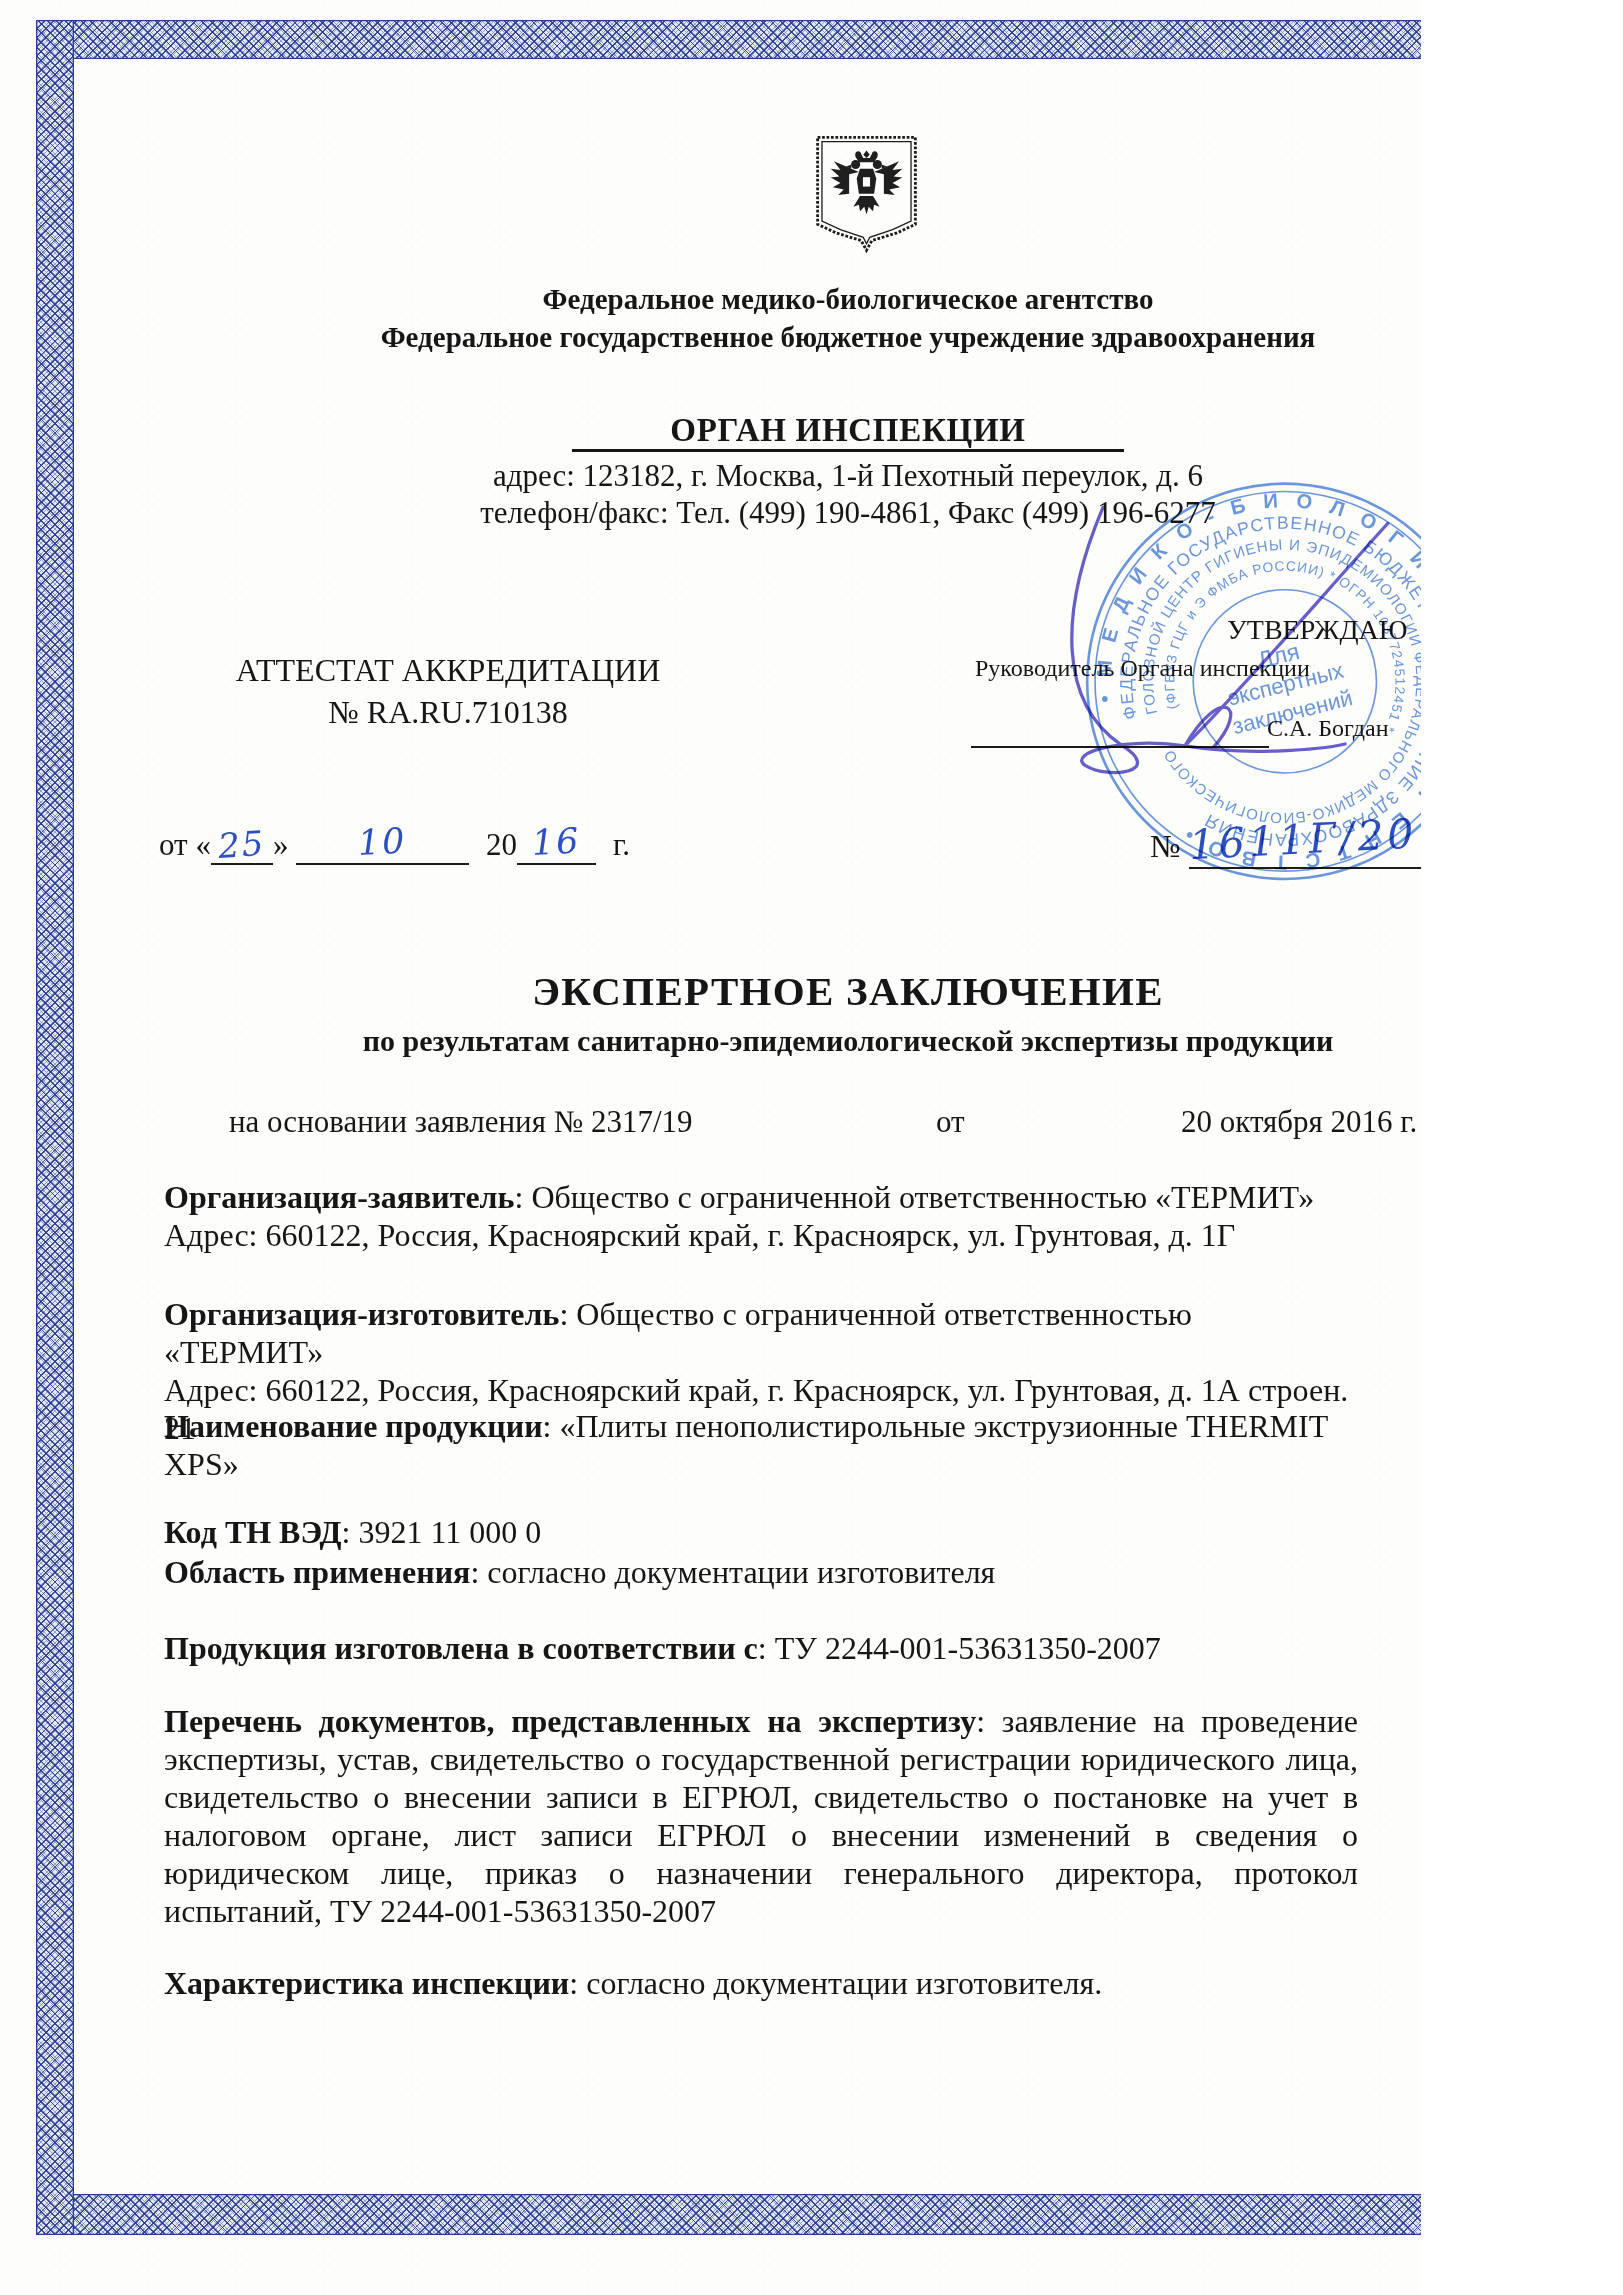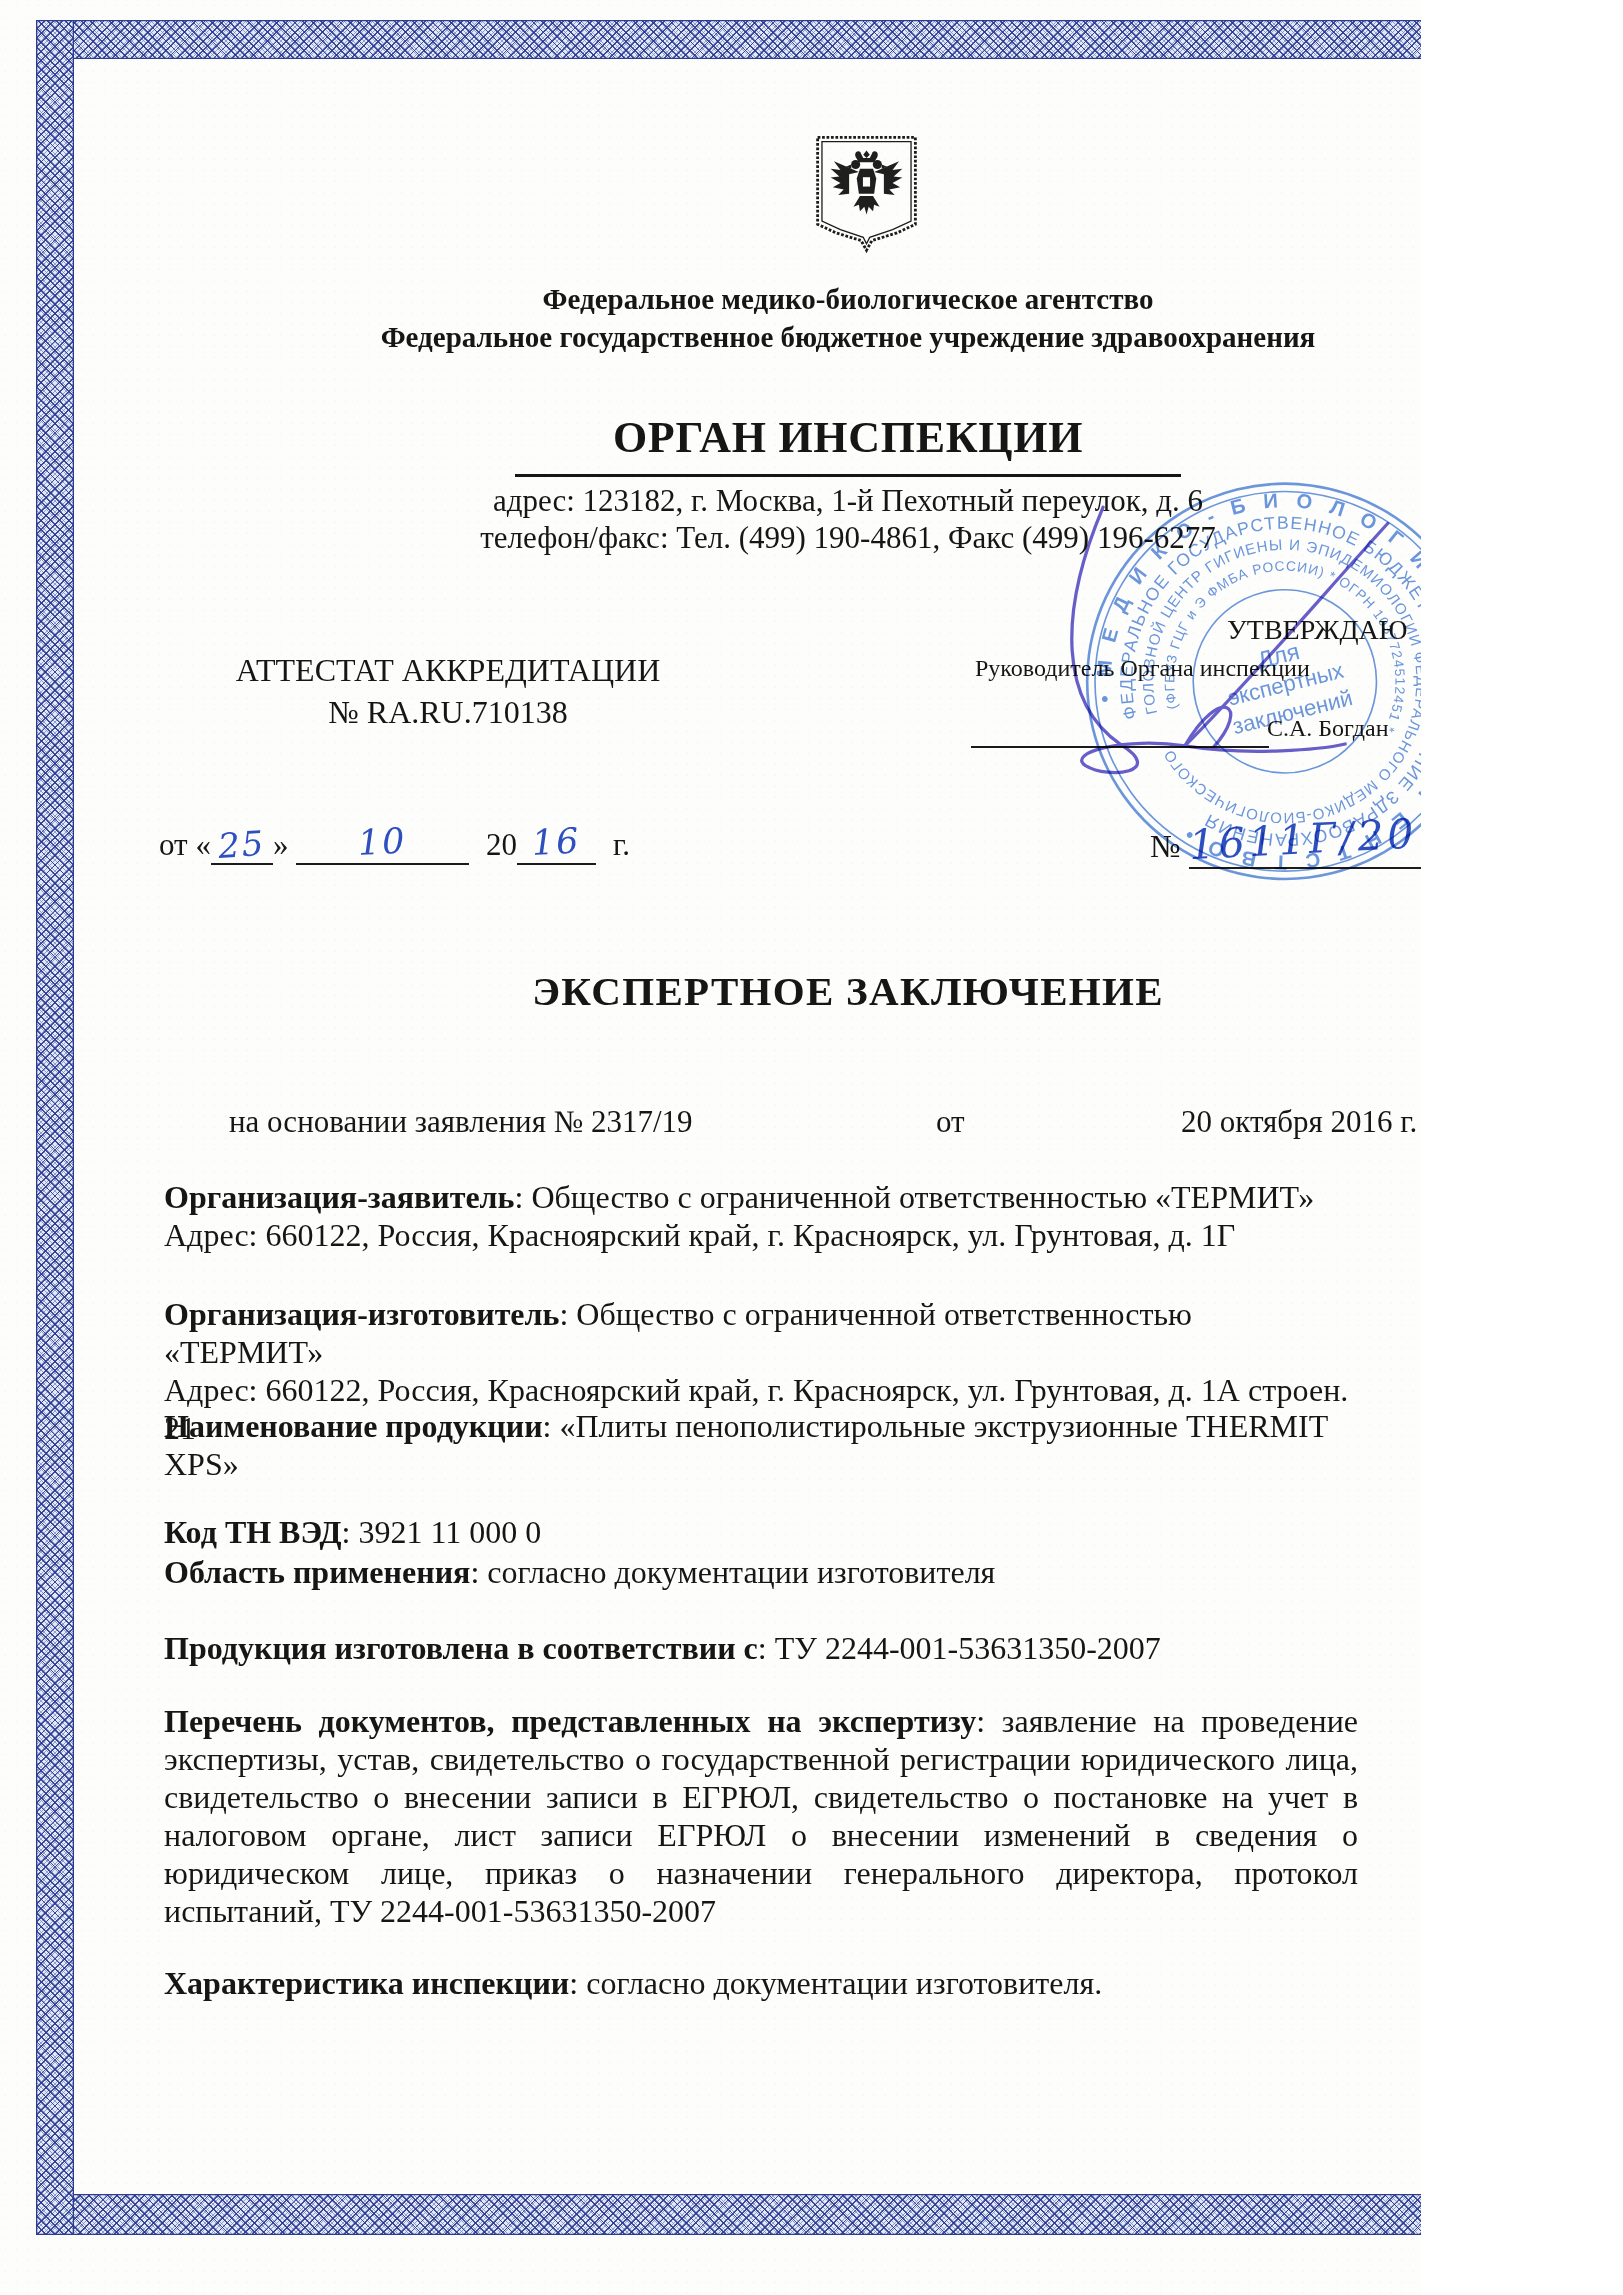--- a/index.html
+++ b/index.html
@@ -16,22 +16,22 @@
         repeating-linear-gradient(45deg,  rgba(120,140,205,.8) 2.6px 3.3px, transparent 3.3px 6.5px),
         repeating-linear-gradient(-45deg, rgba(120,140,205,.8) 2.6px 3.3px, transparent 3.3px 6.5px);
       box-shadow:inset 0 0 0 1.3px #2c3c8e;}
   .gb-top{left:36px;top:19.6px;width:1566px;height:39px;}
   .gb-bottom{left:36px;top:2194px;width:1568px;height:41px;}
   .gb-left{left:36px;top:19.6px;width:38px;height:2215px;}
   .gb-right{left:1564px;top:19.6px;width:38px;height:2215px;}
 
   .center-col{position:absolute;left:164px;width:1368px;text-align:center;}
   .hdr{font-weight:bold;font-size:29px;line-height:38px;}
-  .org-title{display:inline-block;font-weight:bold;font-size:44px;letter-spacing:0.7px;
-             border-bottom:3.3px solid #161616;padding:0 98px 11px 98px;}
+  .org-title{display:inline-block;font-weight:bold;font-size:33px;letter-spacing:0.7px;
+             border-bottom:3.3px solid #161616;padding:0 98px 0 98px;}
   .addr{font-size:31px;line-height:37px;}
 
   .attestat{position:absolute;left:196px;top:649px;width:504px;text-align:center;
             font-size:32px;line-height:42px;}
   .approve{font-size:24px;}
   .sig-line{position:absolute;left:971px;top:746px;width:298px;border-top:2.6px solid #1a1a1a;}
   .mp{position:absolute;left:1452px;top:754px;font-size:32px;}
 
   .daterow{position:absolute;top:823px;left:159px;font-size:31px;white-space:nowrap;}
   .numrow{position:absolute;top:819px;left:1150px;font-size:32px;white-space:nowrap;}
@@ -115,20 +115,21 @@
     <span style="margin-left:9.2px;">г.</span>
   </div>
 
   <div class="numrow">
     <span>№</span>
     <span class="uline" style="min-width:236px;"><span class="hand hand-num">1611Г/2016</span></span>
   </div>
 
   <div class="center-col" style="top:967px;">
     <div class="doc-title">ЭКСПЕРТНОЕ ЗАКЛЮЧЕНИЕ</div>
+    <div class="doc-sub">по результатам санитарно-эпидемиологической экспертизы продукции</div>
   </div>
 
   <div class="basis">
     <span class="b1">на основании заявления № 2317/19</span>
     <span class="b2">от</span>
     <span class="b3">20 октября 2016 г.</span>
   </div>
 
   <div class="field" style="top:1178px;">
     <div><b>Организация-заявитель</b><span>: Общество с ограниченной ответственностью «ТЕРМИТ»</span></div>

